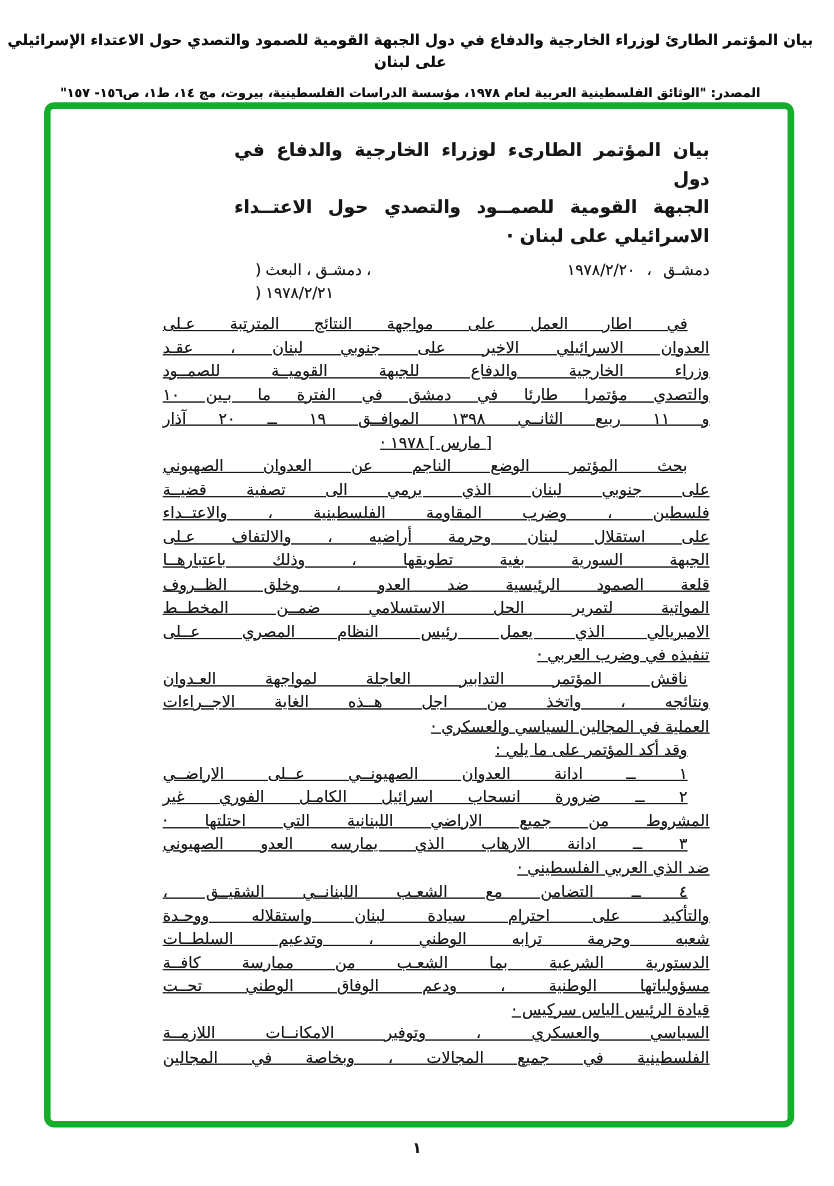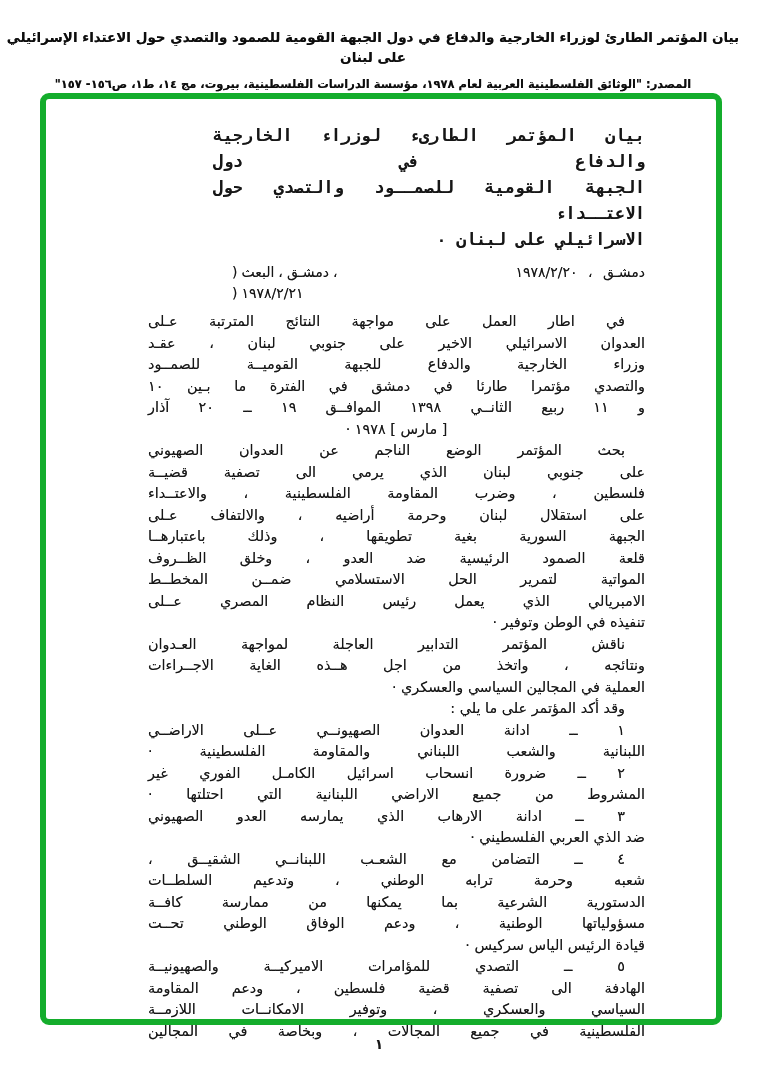--- a/index.html
+++ b/index.html
@@ -45,41 +45,40 @@
   }
 
   .title-block { width: 432px; margin-right: 0; }
   .tl {
     font-size: 16.5px;
     font-weight: bold;
     line-height: 26px;
     text-align: justify;
     text-align-last: justify;
     white-space: normal;
-    font-family: Liberation Mono, monospace;
   }
 
   
   .dates {
     margin-top: 8px;
     font-size: 14px;
     line-height: 21px;
     display: flex;
     direction: rtl;
     justify-content: space-between;
     align-items: flex-start;
     padding-left: 82px;
   }
   .date-right { white-space: nowrap; word-spacing: 6px; }
   .date-left { direction: ltr; }
   .date-left .row { display: block; }
   .tok { unicode-bidi: isolate; direction: rtl; display: inline-block; margin: 0 2px; }
 
   
-  .body-lines { margin-top: 7px; }
+  .body-lines { margin-top: 7px; text-decoration: underline; }
   .ln {
     font-size: 14.4px;
     line-height: 21.5px;
     text-align: justify;
     text-align-last: justify;
   }
   .ln.first { padding-right: 20px; }
   .al-right   { text-align-last: right; }
   .al-center  { text-align-last: center; }
   .al-justify { text-align-last: justify; }
@@ -130,51 +129,49 @@
       </div>
       <div class="para">
         <div class="ln first">بحث المؤتمر الوضع الناجم عن العدوان الصهيوني</div>
         <div class="ln">على جنوبي لبنان الذي يرمي الى تصفية قضيــة</div>
         <div class="ln">فلسطين ، وضرب المقاومة الفلسطينية ، والاعتــداء</div>
         <div class="ln">على استقلال لبنان وحرمة أراضيه ، والالتفاف عـلى</div>
         <div class="ln">الجبهة السورية بغية تطويقها ، وذلك باعتبارهــا</div>
         <div class="ln">قلعة الصمود الرئيسية ضد العدو ، وخلق الظــروف</div>
         <div class="ln">المواتية لتمرير الحل الاستسلامي ضمــن المخطــط</div>
         <div class="ln">الامبريالي الذي يعمل رئيس النظام المصري عــلى</div>
-        <div class="ln al-right">تنفيذه في الوطن وتوفير ·</div>
+        <div class="ln al-right">تنفيذه في وضرب العربي ·</div>
       </div>
       <div class="para">
         <div class="ln first">ناقش المؤتمر التدابير العاجلة لمواجهة العـدوان</div>
         <div class="ln">ونتائجه ، واتخذ من اجل هــذه الغاية الاجــراءات</div>
         <div class="ln al-right">العملية في المجالين السياسي والعسكري ·</div>
       </div>
       <div class="para">
         <div class="ln first al-right">وقد أكد المؤتمر على ما يلي :</div>
       </div>
       <div class="para">
         <div class="ln first">١ ــ ادانة العدوان الصهيونــي عــلى الاراضــي</div>
-        <div class="ln al-justify">اللبنانية والشعب اللبناني والمقاومة الفلسطينية ·</div>
       </div>
       <div class="para">
         <div class="ln first">٢ ــ ضرورة انسحاب اسرائيل الكامـل الفوري غير</div>
         <div class="ln al-justify">المشروط من جميع الاراضي اللبنانية التي احتلتها ·</div>
       </div>
       <div class="para">
         <div class="ln first">٣ ــ ادانة الارهاب الذي يمارسه العدو الصهيوني</div>
         <div class="ln al-right">ضد الذي العربي الفلسطيني ·</div>
       </div>
       <div class="para">
         <div class="ln first">٤ ــ التضامن مع الشعـب اللبنانــي الشقيــق ،</div>
+        <div class="ln">والتأكيد على احترام سيادة لبنان واستقلاله ووحـدة</div>
         <div class="ln">شعبه وحرمة ترابه الوطني ، وتدعيم السلطــات</div>
-        <div class="ln">الدستورية الشرعية بما يمكنها من ممارسة كافــة</div>
+        <div class="ln">الدستورية الشرعية بما الشعـب من ممارسة كافــة</div>
         <div class="ln">مسؤولياتها الوطنية ، ودعم الوفاق الوطني تحــت</div>
         <div class="ln al-right">قيادة الرئيس الياس سركيس ·</div>
       </div>
       <div class="para">
-        <div class="ln first">٥ ــ التصدي للمؤامرات الاميركيــة والصهيونيــة</div>
-        <div class="ln">الهادفة الى تصفية قضية فلسطين ، ودعم المقاومة</div>
         <div class="ln al-justify">السياسي والعسكري ، وتوفير الامكانــات اللازمــة</div>
         <div class="ln">الفلسطينية في جميع المجالات ، وبخاصة في المجالين</div>
       </div>
     </div>
 </div>
 
 <div class="pageno">١</div>
 
 </body></html>

